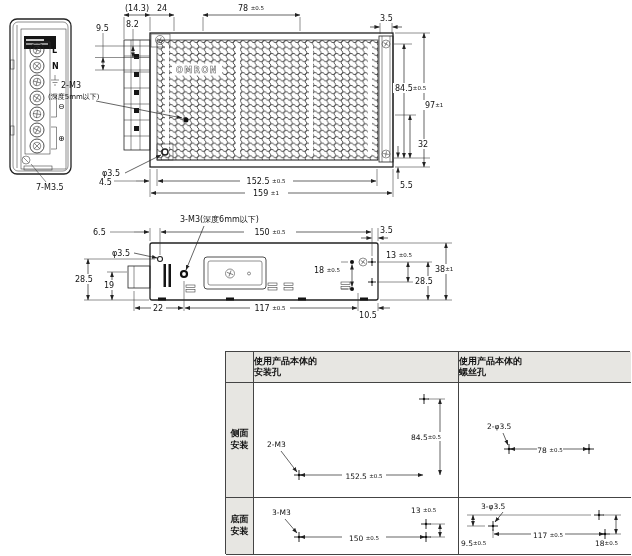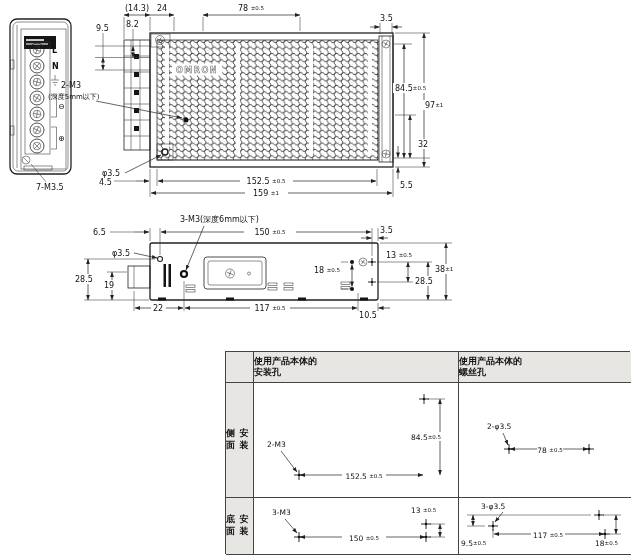--- a/index.html
+++ b/index.html
@@ -17,21 +17,21 @@
   .wbg{fill:#fff;stroke:none;}
   .cross{stroke:#111;stroke-width:.9;fill:none;}
   #title{position:absolute;left:225px;top:335px;font-size:10.5px;font-weight:bold;margin-top:20px;}
   #mtable{position:absolute;left:225px;top:351px;width:405px;height:203px;
           display:grid;grid-template-columns:28px 205px 172px;grid-template-rows:31px 115px 57px;
           border:1px solid #444;box-sizing:border-box;}
   #mtable>div{border-right:1px solid #444;border-bottom:1px solid #444;box-sizing:border-box;overflow:hidden;}
   #mtable>div:nth-child(3n){border-right:none;}
   .hd{background:#e7e6e2;display:flex;flex-direction:column;align-items:flex-start;justify-content:center;
       font-size:9px;font-weight:bold;line-height:1.25;}
-  .rh{background:#e7e6e2;display:flex;flex-direction:row;align-items:center;justify-content:center;
+  .rh{background:#e7e6e2;display:flex;flex-direction:column;align-items:center;justify-content:center;
       font-size:9px;font-weight:bold;line-height:1.3;}
   .cell{background:#fff;}
 </style>
 </head>
 <body>
 
 <div id="stage">
 
 <svg width="0" height="0" style="position:absolute">
   <defs>

